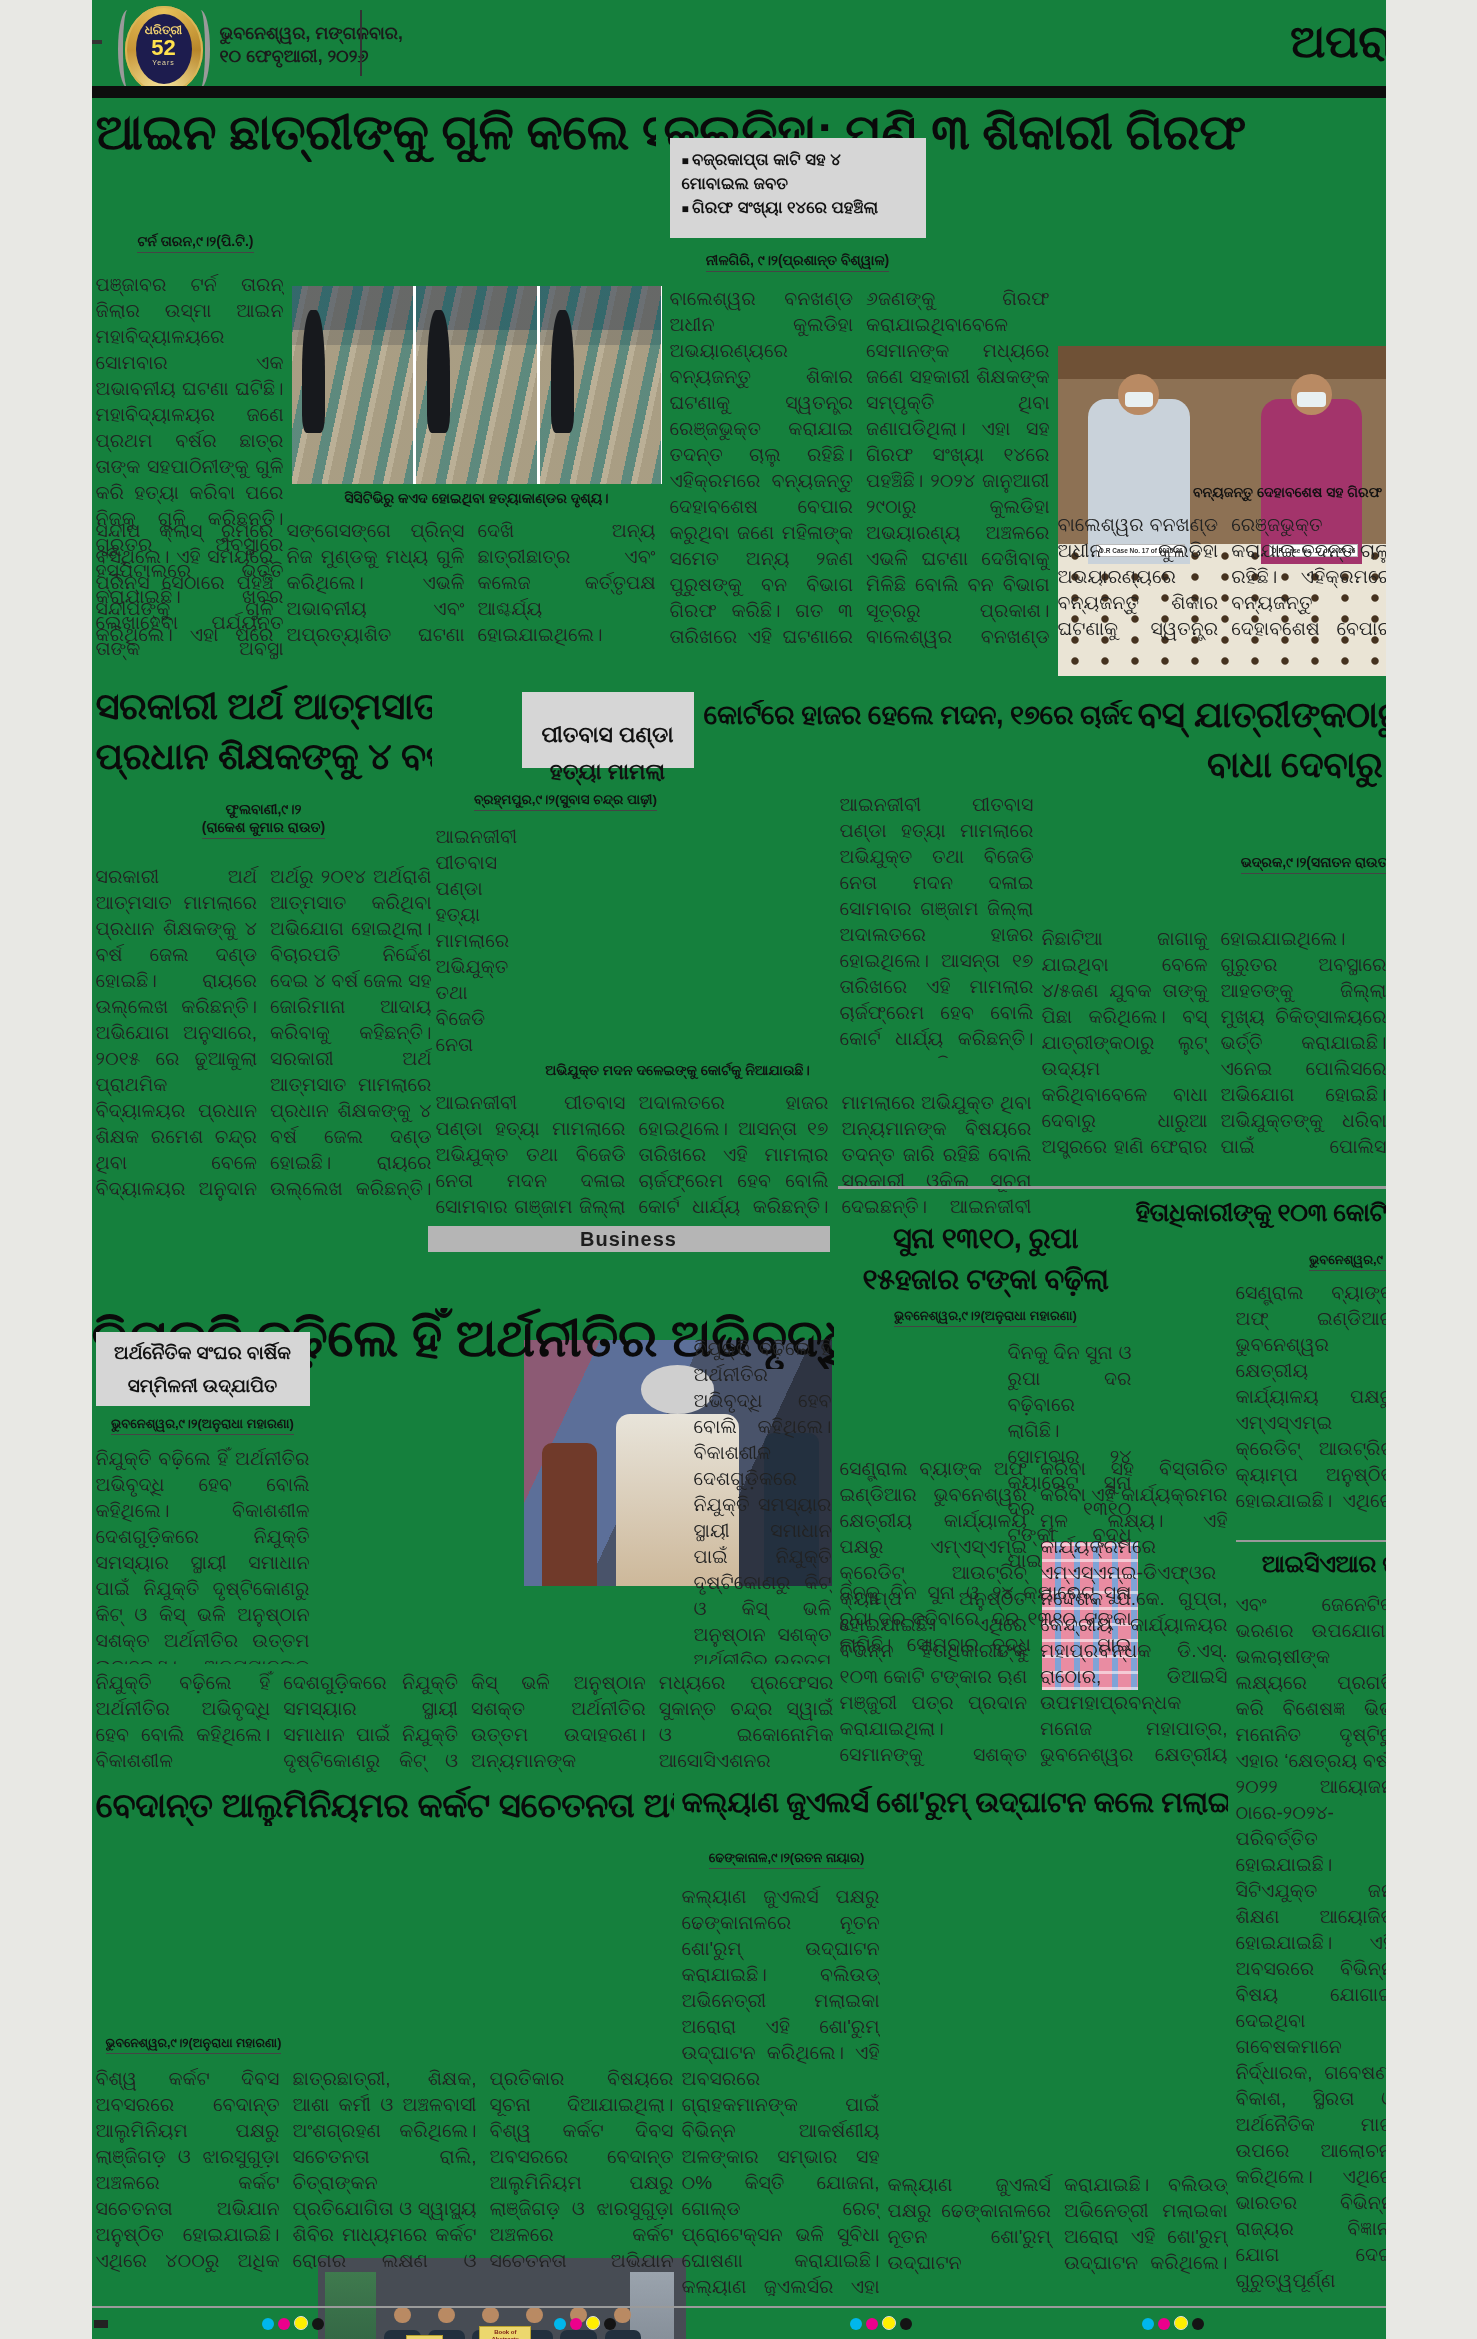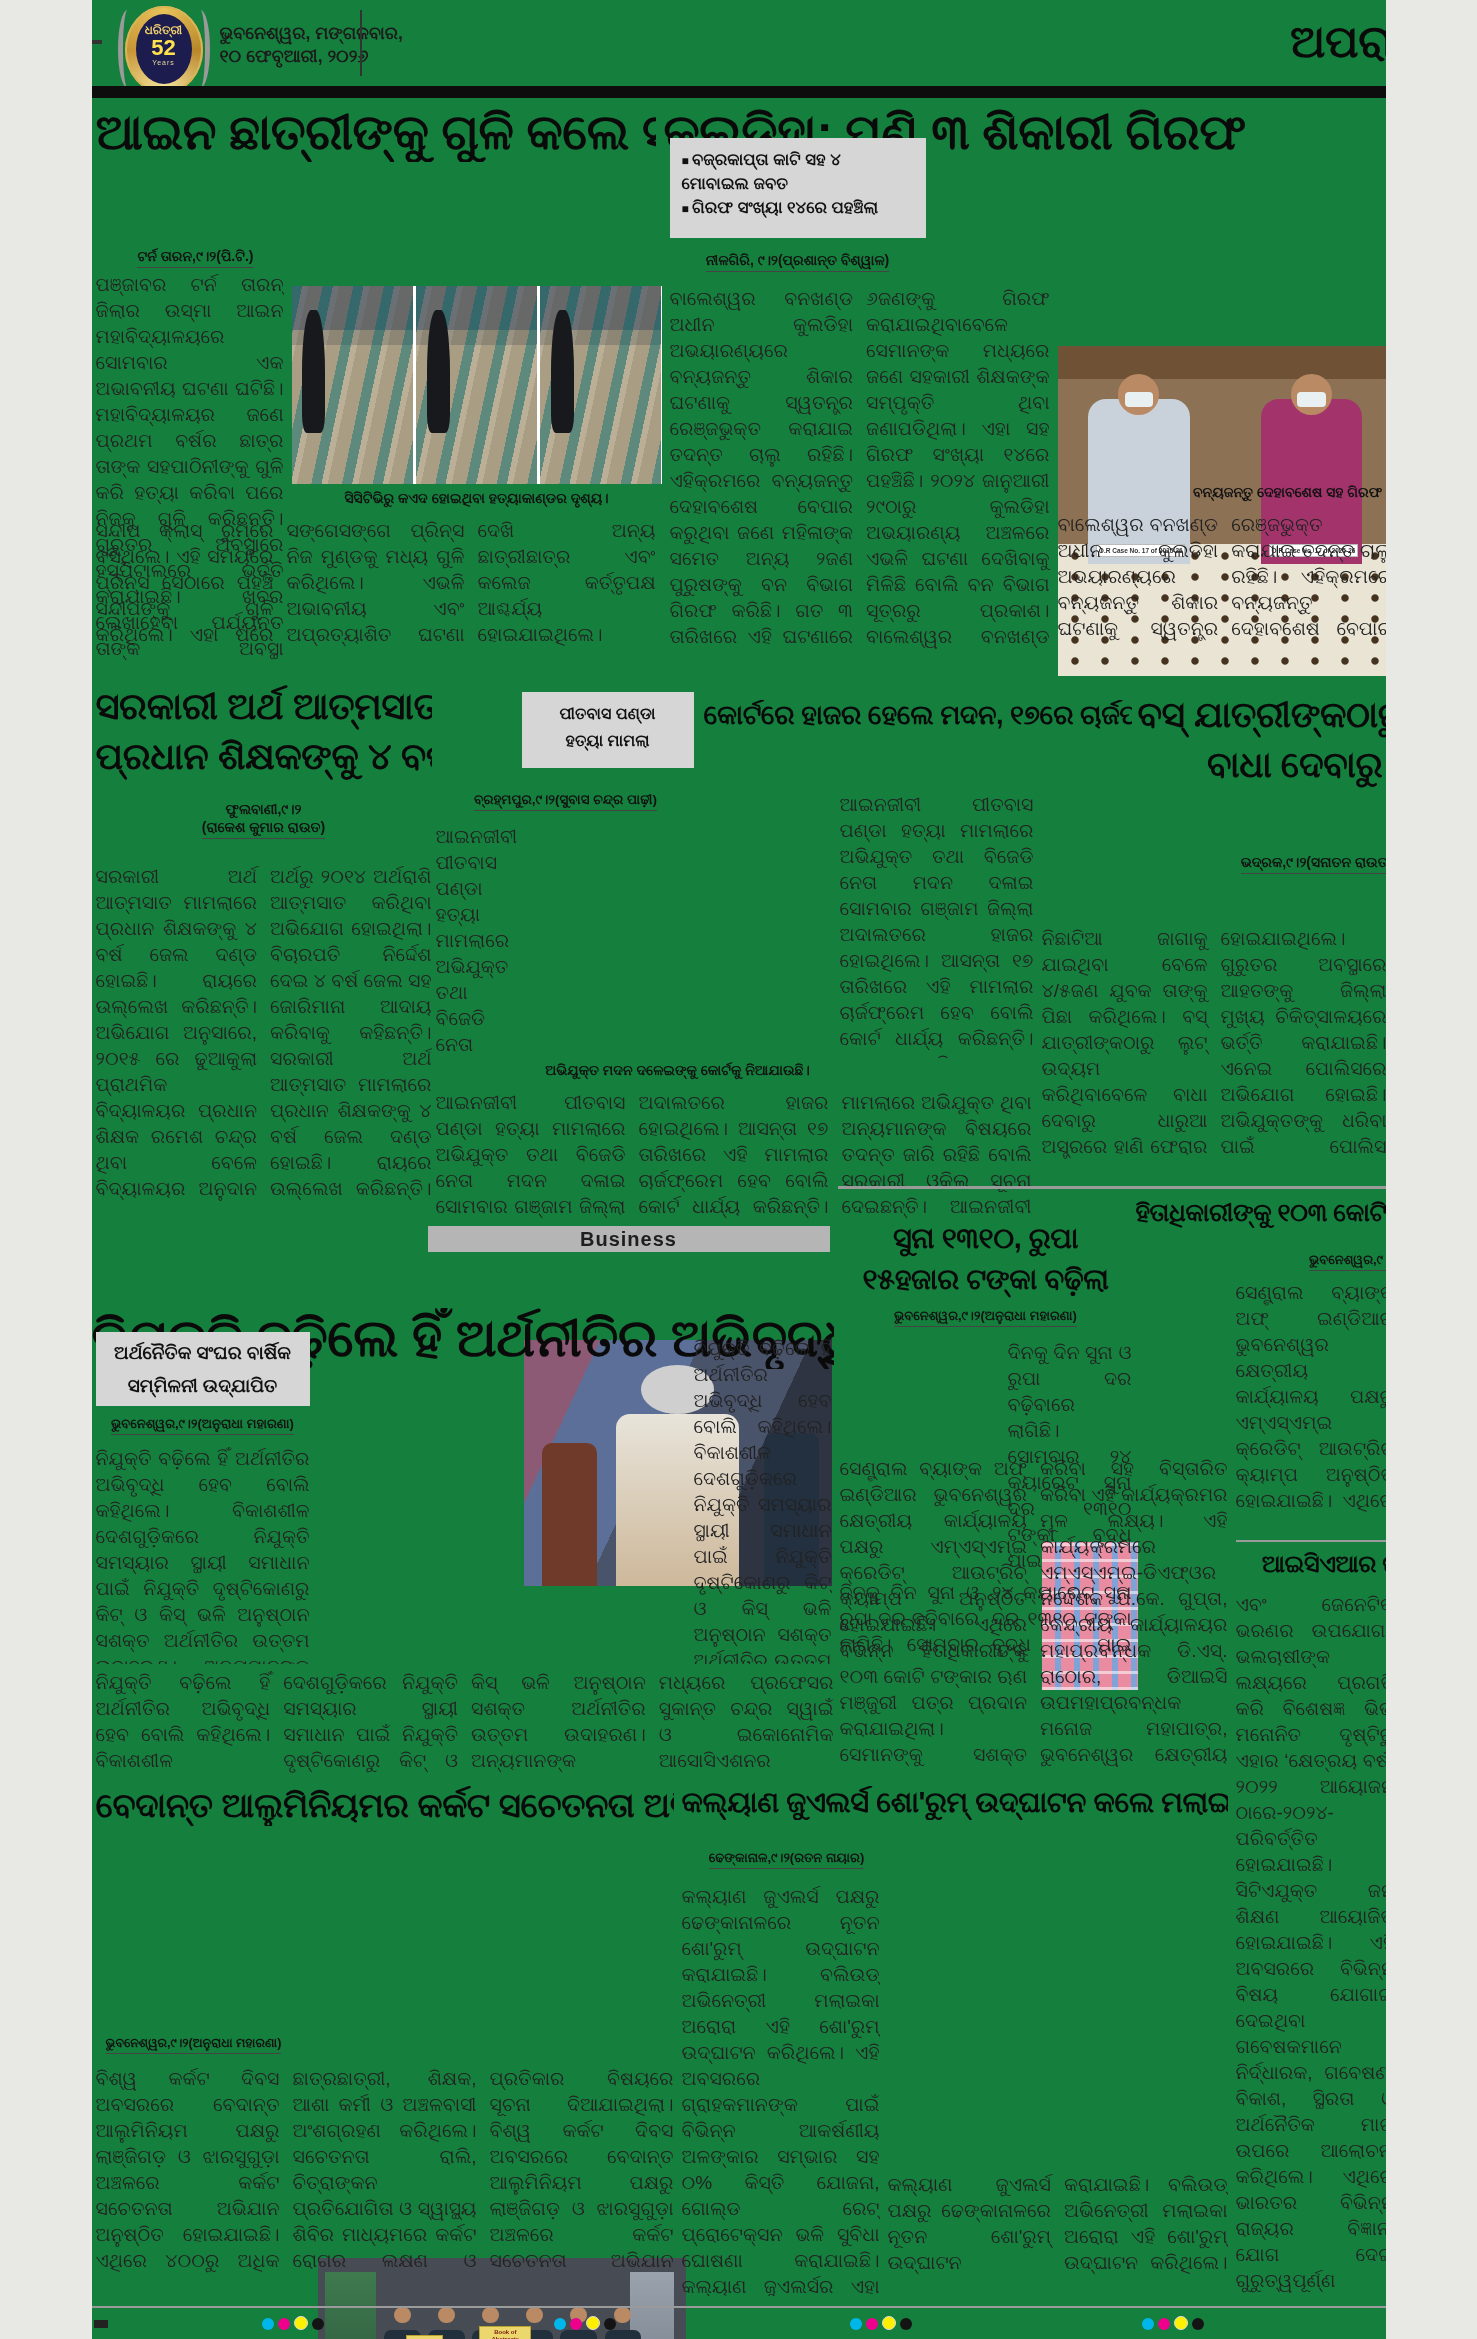--- a/index.html
+++ b/index.html
@@ -67,21 +67,21 @@
   </div>
   <div class="abs" style="left:268px;top:10px;width:2px;height:66px;background:#333"></div>
 
   <div class="abs hl" style="left:1040px;top:16px;width:292px;font-size:45px;text-align:right">ଅପରାଧ</div>
   <div class="abs" style="left:1340px;top:12px;width:2px;height:62px;background:#223"></div>
   <div class="abs hl" style="left:1352px;top:8px;font-size:52px">୧୦</div>
 
   <div class="abs" style="left:0;top:86px;width:1477px;height:12px;background:#0d0d0d"></div>
 
   <div class="abs hl" style="left:4px;top:104px;width:560px;font-size:49px">ଆଇନ ଛାତ୍ରୀଙ୍କୁ ଗୁଳି କଲେ ସହପାଠୀ</div>
-  <div class="abs dateline" style="left:14px;top:248px;width:180px"><span>ଟର୍ନ ତାରନ,୯।୨(ପି.ଟି.)</span></div>
+  <div class="abs dateline" style="left:14px;top:233px;width:180px"><span>ଟର୍ନ ତାରନ,୯।୨(ପି.ଟି.)</span></div>
   <div class="abs body-txt" style="left:4px;top:272px;width:188px;height:390px">ପଞ୍ଜାବର ଟର୍ନ ତାରନ୍ ଜିଲାର ଉସ୍ମା ଆଇନ ମହାବିଦ୍ୟାଳୟରେ ସୋମବାର ଏକ ଅଭାବନୀୟ ଘଟଣା ଘଟିଛି। ମହାବିଦ୍ୟାଳୟର ଜଣେ ପ୍ରଥମ ବର୍ଷର ଛାତ୍ର ତାଙ୍କ ସହପାଠିନୀଙ୍କୁ ଗୁଳି କରି ହତ୍ୟା କରିବା ପରେ ନିଜକୁ ଗୁଳି କରିଛନ୍ତି। ଗୁରୁତର ଅବସ୍ଥାରେ ହସ୍ପିଟାଲରେ ଭର୍ତ୍ତି କରାଯାଇଛି। ଖବର ଲେଖାହେବା ପର୍ଯ୍ୟନ୍ତ ତାଙ୍କ ଅବସ୍ଥା ସଙ୍କଟାପନ୍ନ ରହିଥିବା ପୋଲିସ ସୂତ୍ରରୁ ଜଣାପଡ଼ିଛି। ଘଟଣାର ପ୍ରକୃତ କାରଣ ଜଣାପଡ଼ିନଥିବାବେଳେ ପୋଲିସ କଲେଜ କ୍ୟାମ୍ପସରେ ପହଞ୍ଚି ତଦନ୍ତ ଆରମ୍ଭ କରିଛି।</div>
 
 
   <div class="abs photo cctv" style="left:200px;top:286px;width:370px;height:198px">
     <div class="fr"></div>
     <div class="fr"></div>
     <div class="fr"></div>
   </div>
   <div class="abs caption" style="left:200px;top:490px;width:370px">ସିସିଟିଭିରୁ କଏଦ ହୋଇଥିବା ହତ୍ୟାକାଣ୍ଡର ଦୃଶ୍ୟ।</div>
 
@@ -119,21 +119,21 @@
   <div class="abs hl" style="left:4px;top:682px;width:336px;font-size:37px;line-height:1.35;white-space:normal">
     <div style="white-space:nowrap;overflow:hidden">ସରକାରୀ ଅର୍ଥ ଆତ୍ମସାତ୍,</div>
     <div style="white-space:nowrap;overflow:hidden">ପ୍ରଧାନ ଶିକ୍ଷକଙ୍କୁ ୪ ବର୍ଷ ଜେଲ</div>
   </div>
   <div class="abs dateline" style="left:4px;top:800px;width:336px;line-height:1.3">
     <div>ଫୁଲବାଣୀ,୯।୨</div>
     <span>(ରାକେଶ କୁମାର ରାଉତ)</span>
   </div>
   <div class="abs body-txt cols2" style="left:4px;top:864px;width:336px;height:360px">ସରକାରୀ ଅର୍ଥ ଆତ୍ମସାତ ମାମଲାରେ ପ୍ରଧାନ ଶିକ୍ଷକଙ୍କୁ ୪ ବର୍ଷ ଜେଲ ଦଣ୍ଡ ହୋଇଛି। ରାୟରେ ଉଲ୍ଲେଖ କରିଛନ୍ତି। ଅଭିଯୋଗ ଅନୁସାରେ, ୨୦୧୫ ରେ ଢୁଆକୁଲା ପ୍ରାଥମିକ ବିଦ୍ୟାଳୟର ପ୍ରଧାନ ଶିକ୍ଷକ ରମେଶ ଚନ୍ଦ୍ର ଥିବା ବେଳେ ବିଦ୍ୟାଳୟର ଅନୁଦାନ ଅର୍ଥରୁ ୨୦୧୪ ଅର୍ଥରାଶି ଆତ୍ମସାତ କରିଥିବା ଅଭିଯୋଗ ହୋଇଥିଲା। ବିଚାରପତି ନିର୍ଦ୍ଦେଶ ଦେଇ ୪ ବର୍ଷ ଜେଲ ସହ ଜୋରିମାନା ଆଦାୟ କରିବାକୁ କହିଛନ୍ତି। ସରକାରୀ ଅର୍ଥ ଆତ୍ମସାତ ମାମଲାରେ ପ୍ରଧାନ ଶିକ୍ଷକଙ୍କୁ ୪ ବର୍ଷ ଜେଲ ଦଣ୍ଡ ହୋଇଛି। ରାୟରେ ଉଲ୍ଲେଖ କରିଛନ୍ତି। ଅଭିଯୋଗ ଅନୁସାରେ, ୨୦୧୫ ରେ ଢୁଆକୁଲା ପ୍ରାଥମିକ ବିଦ୍ୟାଳୟର ପ୍ରଧାନ ଶିକ୍ଷକ ରମେଶ ଚନ୍ଦ୍ର ଥିବା ବେଳେ ବିଦ୍ୟାଳୟର ଅନୁଦାନ ଅର୍ଥରୁ ୨୦୧୪ ଅର୍ଥରାଶି ଆତ୍ମସାତ କରିଥିବା ଅଭିଯୋଗ ହୋଇଥିଲା। ବିଚାରପତି ନିର୍ଦ୍ଦେଶ ଦେଇ ୪ ବର୍ଷ ଜେଲ ସହ ଜୋରିମାନା ଆଦାୟ କରିବାକୁ କହିଛନ୍ତି। ସରକାରୀ ଅର୍ଥ ଆତ୍ମସାତ ମାମଲାରେ ପ୍ରଧାନ ଶିକ୍ଷକଙ୍କୁ ୪ ବର୍ଷ ଜେଲ ଦଣ୍ଡ ହୋଇଛି। ରାୟରେ ଉଲ୍ଲେଖ କରିଛନ୍ତି। ଅଭିଯୋଗ ଅନୁସାରେ, ୨୦୧୫ ରେ ଢୁଆକୁଲା ପ୍ରାଥମିକ ବିଦ୍ୟାଳୟର ପ୍ରଧାନ ଶିକ୍ଷକ ରମେଶ ଚନ୍ଦ୍ର ଥିବା ବେଳେ ବିଦ୍ୟାଳୟର ଅନୁଦାନ ଅର୍ଥରୁ ୨୦୧୪ ଅର୍ଥରାଶି ଆତ୍ମସାତ କରିଥିବା ଅଭିଯୋଗ ହୋଇଥିଲା। ବିଚାରପତି ନିର୍ଦ୍ଦେଶ ଦେଇ ୪ ବର୍ଷ ଜେଲ ସହ ଜୋରିମାନା ଆଦାୟ କରିବାକୁ କହିଛନ୍ତି।</div>
 
-  <div class="abs kicker" style="left:430px;top:692px;width:172px;height:76px;font-size:16px;line-height:1.7;padding-top:8px;box-sizing:border-box">
+  <div class="abs kicker" style="left:430px;top:692px;width:172px;height:76px;font-size:22px;line-height:1.7;padding-top:24px;box-sizing:border-box">
     <div>ପୀତବାସ ପଣ୍ଡା</div>
     <div>ହତ୍ୟା ମାମଲା</div>
   </div>
   <div class="abs hl" style="left:612px;top:700px;width:428px;font-size:27px">କୋର୍ଟରେ ହାଜର ହେଲେ ମଦନ, ୧୭ରେ ଚାର୍ଜଫ୍ରେମ</div>
   <div class="abs dateline" style="left:344px;top:792px;width:260px;font-size:13.5px"><span>ବ୍ରହ୍ମପୁର,୯।୨(ସୁବାସ ଚନ୍ଦ୍ର ପାଢ଼ୀ)</span></div>
   <div class="abs body-txt" style="left:344px;top:824px;width:82px;height:230px">ଆଇନଜୀବୀ ପୀତବାସ ପଣ୍ଡା ହତ୍ୟା ମାମଲାରେ ଅଭିଯୁକ୍ତ ତଥା ବିଜେଡି ନେତା ମଦନ ଦଳାଇ ସୋମବାର ଗଞ୍ଜାମ ଜିଲ୍ଲା ଅଦାଲତରେ ହାଜର ହୋଇଥିଲେ। ଆସନ୍ତା ୧୭ ତାରିଖରେ ଏହି ମାମଲାର ଚାର୍ଜଫ୍ରେମ ହେବ ବୋଲି କୋର୍ଟ ଧାର୍ଯ୍ୟ କରିଛନ୍ତି। ମାମଲାରେ ଅଭିଯୁକ୍ତ ଥିବା ଅନ୍ୟମାନଙ୍କ ବିଷୟରେ ତଦନ୍ତ ଜାରି ରହିଛି ବୋଲି ସରକାରୀ ଓକିଲ ସୂଚନା ଦେଇଛନ୍ତି।</div>
 
   <div class="abs photo" style="left:432px;top:812px;width:308px;height:246px;background:linear-gradient(115deg,#8c5a74 0 18%,#5c6f99 18% 42%,#49536a 42% 68%,#2e3442 68% 100%)">
     <div class="abs" style="left:38%;top:10%;width:24%;height:20%;background:#cfcfcf;border-radius:50%"></div>
     <div class="abs" style="left:30%;top:30%;width:40%;height:70%;background:linear-gradient(#e8e4da,#cdb89a);border-radius:14px 14px 0 0"></div>

